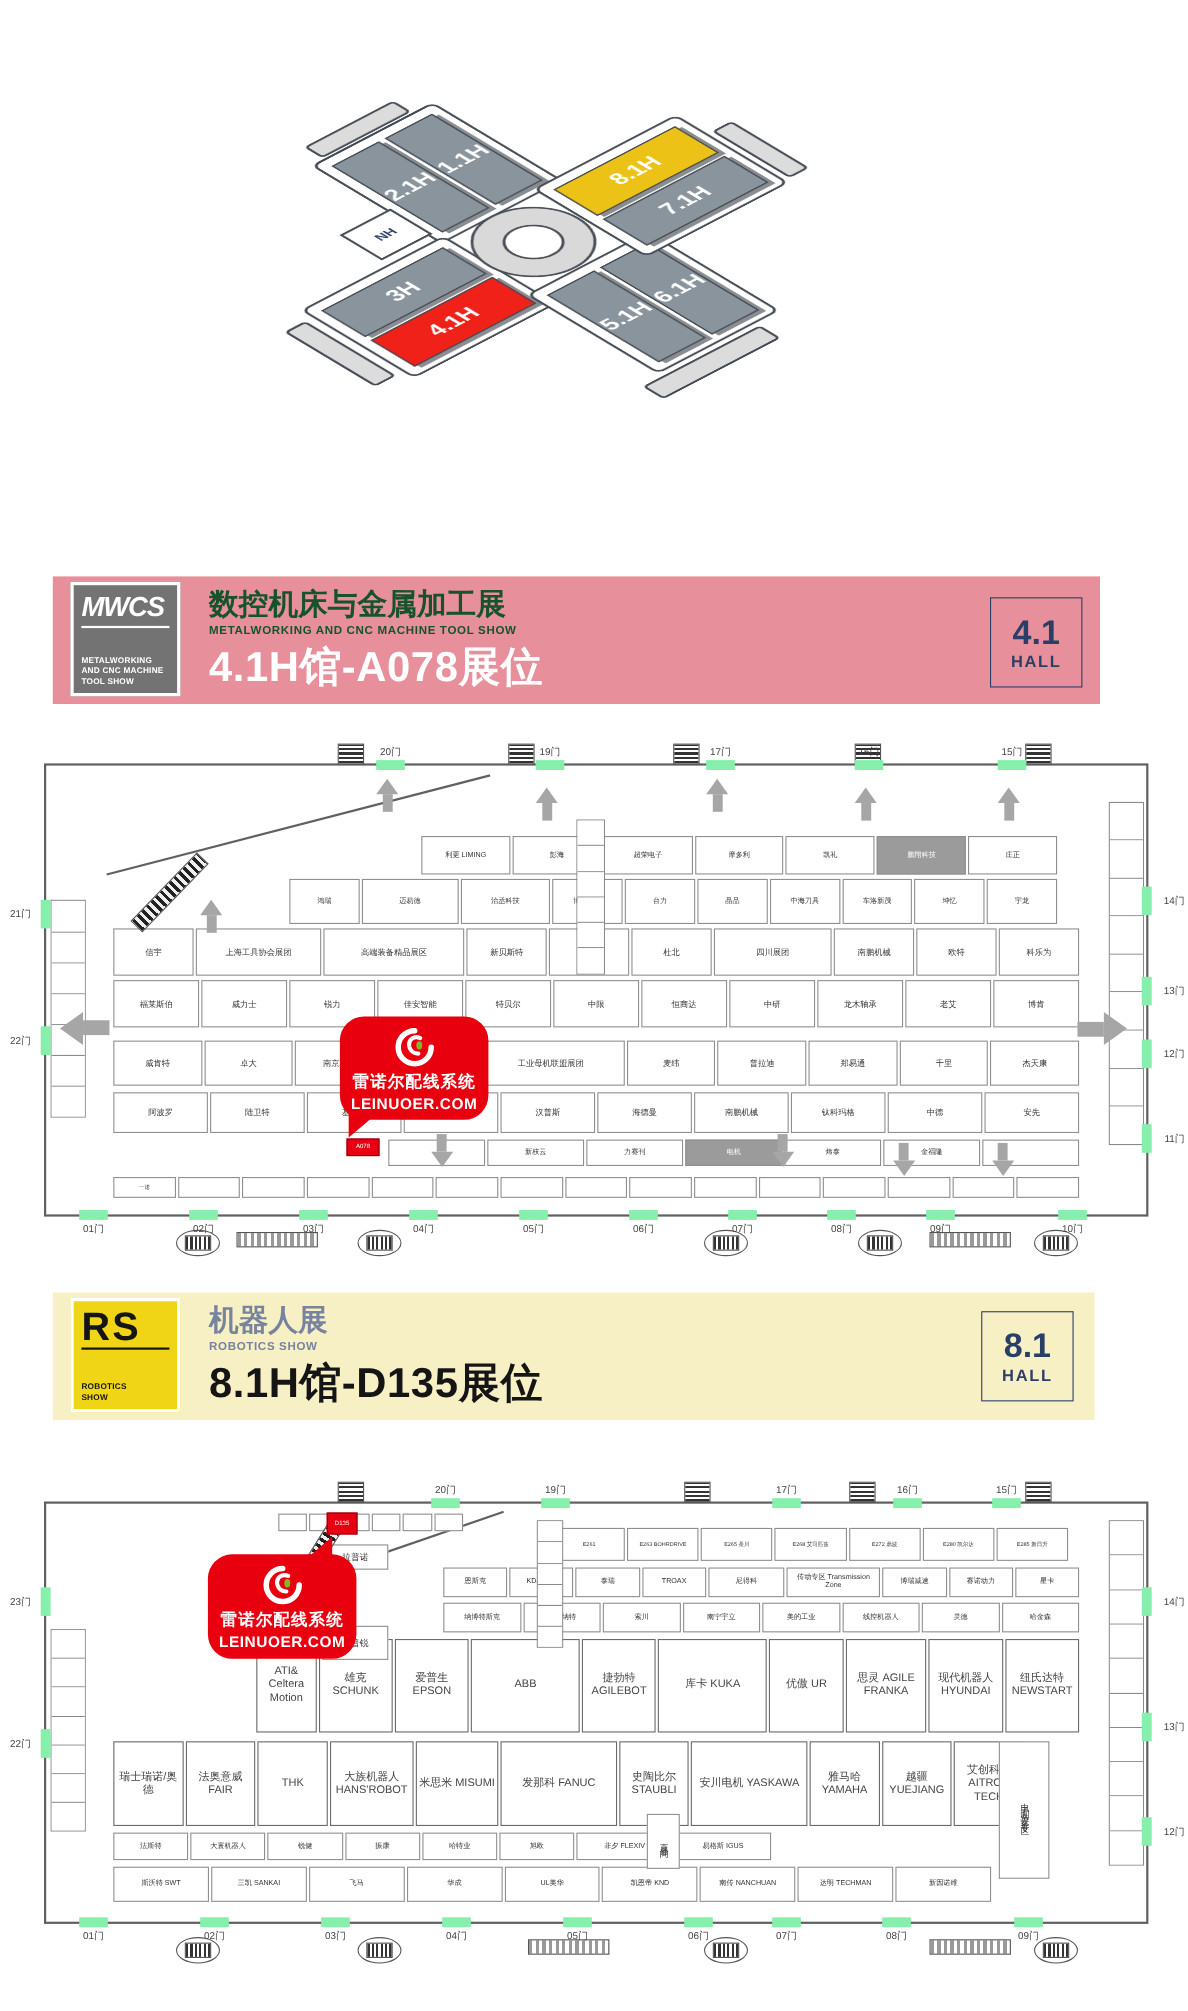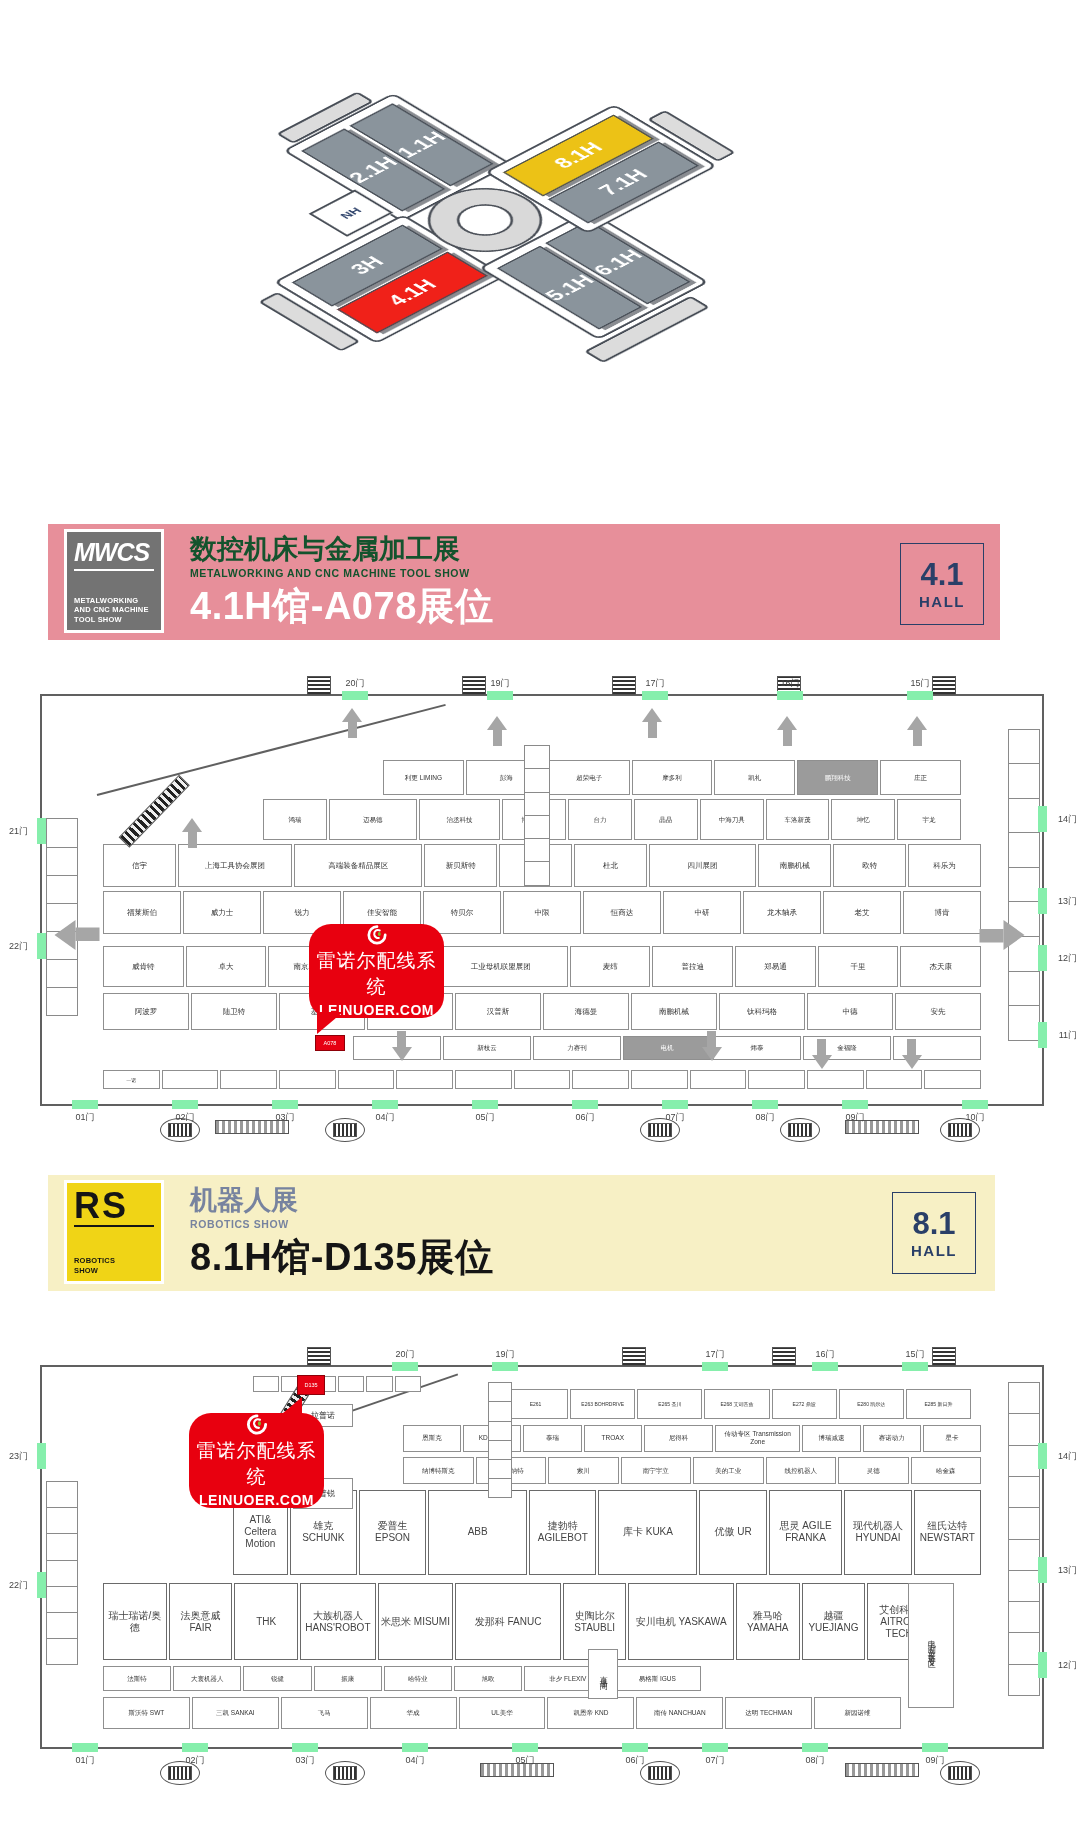--- a/index.html
+++ b/index.html
@@ -116,21 +116,21 @@
            background:repeating-linear-gradient(90deg,#999 0 3px,#fff 3px 6px);}
 
   .diag{position:absolute;border-top:2px solid #606060;transform-origin:left center;z-index:0;}
   .ramp{position:absolute;height:13px;border:1px solid #555;transform-origin:left center;
         background:repeating-linear-gradient(90deg,#222 0 3px,#eee 3px 6px);z-index:1;}
 
   
   .bubble{position:absolute;background:#e8000f;border-radius:22px;z-index:6;color:#fff;
           display:flex;flex-direction:column;align-items:center;justify-content:center;
           gap:2px;text-align:center;}
-  .bubble .bl1{font-size:19px;font-weight:400;letter-spacing:1px;}
+  .bubble .bl1{font-size:15px;font-weight:700;letter-spacing:1px;}
   .bubble .bl2{font-size:14px;font-weight:800;letter-spacing:.5px;}
   .b41{left:26.7%;top:56%;width:13.5%;height:23%;}
   .b41::after{content:'';position:absolute;left:8px;bottom:-16px;
               border-top:22px solid #e8000f;border-right:26px solid transparent;}
   .b81{left:14.7%;top:12%;width:13.5%;height:25%;}
   .b81::after{content:'';position:absolute;right:16%;top:-16px;
               border-bottom:22px solid #e8000f;border-left:26px solid transparent;}
 </style>
 </head>
 <body>

